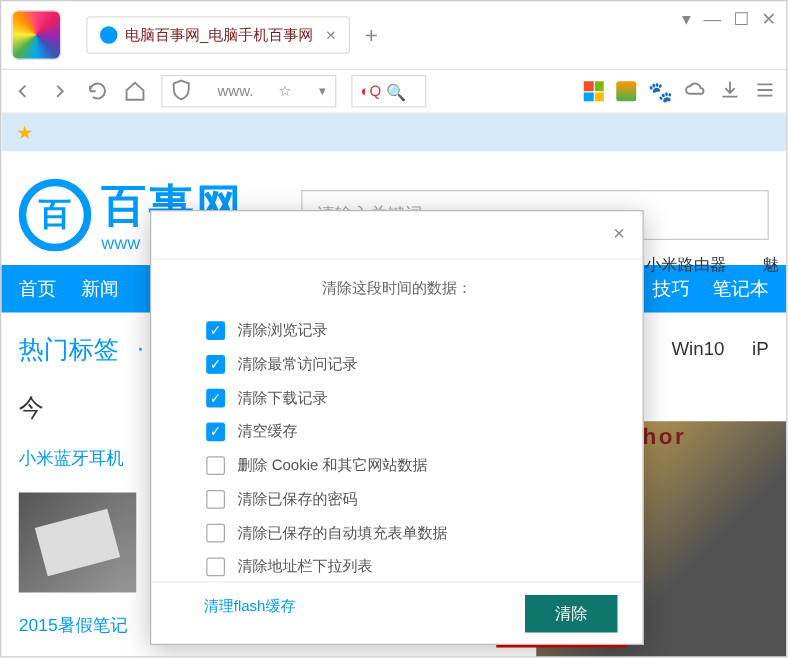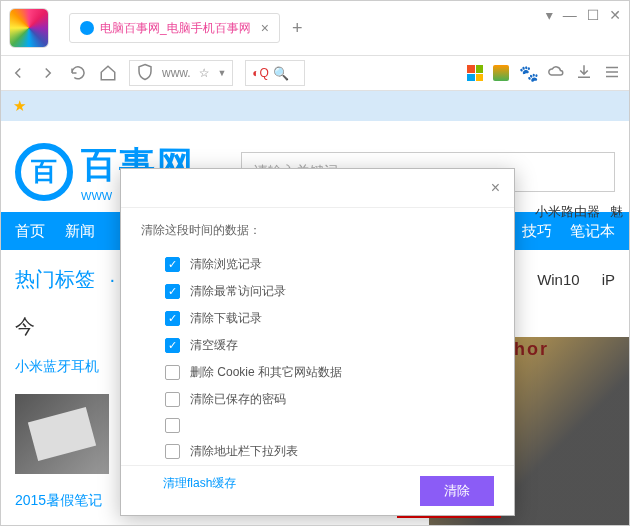--- a/index.html
+++ b/index.html
@@ -2,29 +2,29 @@
 <html><head>
 <meta charset="utf-8">
 <style>
 * { box-sizing: border-box; margin: 0; padding: 0; }
 body { font-family: "Microsoft YaHei", Arial, sans-serif; font-size: 13px; background: #fff; width: 630px; height: 526px; overflow: hidden; position: relative; border: 1px solid #ccc; }
 
 .titlebar { height: 54px; display: flex; align-items: center; padding: 0 8px; position: relative; }
 .app-logo { width: 40px; height: 40px; border-radius: 6px; background: conic-gradient(#ff4081, #e91e63, #9c27b0, #3f51b5, #03a9f4, #4caf50, #ffeb3b, #ff9800, #ff4081); border: 1px solid #ddd; }
 .tab { display: flex; align-items: center; gap: 6px; padding: 4px 10px; border: 1px solid #ddd; border-radius: 3px; margin-left: 20px; background: #fff; height: 30px; }
 .tab-favicon { width: 14px; height: 14px; background: #0099ff; border-radius: 50%; }
-.tab-title { font-size: 12px; color: #ec4899; }
+.tab-title { font-size: 12px; color: #7f1d1d; }
 .tab-close { font-size: 14px; color: #888; margin-left: 4px; }
 .newtab { margin-left: 12px; font-size: 18px; color: #888; }
 .win-ctrl { position: absolute; right: 8px; top: 6px; display: flex; gap: 10px; color: #888; font-size: 14px; }
 
 .toolbar { height: 36px; border-top: 1px solid #e0e0e0; border-bottom: 1px solid #e0e0e0; display: flex; align-items: center; padding: 0 8px; gap: 12px; color: #888; }
 .toolbar svg { width: 18px; height: 18px; }
 .tb-btn { display:flex; align-items:center; }
-.urlbar { flex: 0 0 78px; border: 1px solid #ddd; height: 26px; display: flex; align-items: center; padding: 0 6px; font-size: 12px; color: #888; gap: 8px; }
+.urlbar { flex: 0 0 78px; border: 1px solid #ddd; height: 26px; display: flex; align-items: center; padding: 0 6px; font-size: 12px; color: #888; gap: 20px; }
 .url-text { flex: 1; }
 .url-dd { font-size: 9px; }
 .searchbar { flex: 0 0 60px; border: 1px solid #ddd; height: 26px; display: flex; align-items: center; padding: 0 6px; color: #888; gap: 4px; }
 .ext-icons { display: flex; gap: 10px; align-items: center; margin-left: auto; }
 .ms-icon { width: 16px; height: 16px; display: grid; grid-template-columns: 1fr 1fr; grid-template-rows: 1fr 1fr; gap: 1px; }
 .ms-icon span:nth-child(1){background:#f25022;} .ms-icon span:nth-child(2){background:#7fba00;} .ms-icon span:nth-child(3){background:#00a4ef;} .ms-icon span:nth-child(4){background:#ffb900;}
 .orange-icon { width: 16px; height: 16px; background: linear-gradient(#ff9800,#4caf50); border-radius: 2px; }
 .baidu-icon { width: 18px; height: 18px; color:#2a6de0; font-size: 16px; }
 
 .page { position: relative; height: calc(526px - 54px - 36px); overflow: hidden; }
@@ -33,49 +33,49 @@
 .content-top { display: flex; align-items: center; padding: 20px 14px 10px; gap: 16px; }
 .site-logo { display: flex; align-items: center; gap: 8px; }
 .logo-circle { width: 58px; height: 58px; border: 6px solid #0099ff; border-radius: 50%; display: flex; align-items: center; justify-content: center; color: #0099ff; font-weight: bold; font-size: 26px; }
 .logo-text { display: flex; flex-direction: column; }
 .logo-cn { font-size: 36px; color: #0099ff; font-weight: bold; letter-spacing: 2px; }
 .logo-en { font-size: 11px; color: #0099ff; }
 .search-site { flex: 1; border: 1px solid #ccc; height: 40px; padding: 0 12px; color: #aaa; font-size: 14px; display: flex; align-items: center; margin-left: 30px; }
 
 .nav { background: #0099ff; height: 38px; display: flex; align-items: center; padding: 0 14px; gap: 20px; color: #fff; font-size: 15px; }
 .nav-right { margin-left: auto; display: flex; gap: 18px; white-space: nowrap; align-items: flex-end; }
-.side-links { position: absolute; right: 6px; top: 112px; font-size: 13px; color: #333; display: flex; gap: 10px; }
+.side-links { position: absolute; right: 6px; top: 112px; font-size: 13px; color: #333; display: flex; gap: 29px; }
 
 .tags { display: flex; align-items: center; padding: 16px 14px; gap: 14px; font-size: 20px; color: #0099ff; }
 .tags-right { margin-left: auto; display: flex; gap: 22px; color: #333; font-size: 15px; }
 
 .today { padding: 4px 14px; font-size: 20px; color: #333; }
 .article { padding: 14px 14px; font-size: 14px; color: #0099ff; }
 .thumb { margin: 4px 14px 18px; width: 94px; height: 80px; background: linear-gradient(135deg,#555,#999); display: flex; align-items: center; justify-content: center; }
 .thumb-inner { width: 60px; height: 40px; background: #ddd; transform: rotate(-15deg); }
 .bot-txt { padding: 0 14px; color: #0099ff; font-size: 14px; }
 .bg-img { position: absolute; right: 0; top: 246px; width: 200px; height: 200px; background: linear-gradient(135deg,#e0a830,#333 60%); opacity: 0.85; }
 .bg-label { position: absolute; right: 80px; top: 248px; font-size: 18px; color: #7f1d1d; font-weight: bold; letter-spacing: 2px; }
 
 
 .dialog { position: absolute; left: 119px; top: 167px; width: 395px; height: 348px; background: #fff; border: 1px solid #bbb; box-shadow: 0 4px 20px rgba(0,0,0,0.25); z-index: 50; }
 .dlg-title { display: flex; align-items: center; padding: 10px 14px; font-size: 13px; color: #333; border-bottom: 1px solid #eee; }
 .dlg-close { margin-left: auto; color: #888; font-size: 16px; }
 .dlg-body { padding: 14px 20px 0; }
-.timerange { display: flex; align-items: center; gap: 10px; font-size: 12px; color: #666; margin-bottom: 12px; }
+.timerange { display: flex; align-items: center; gap: 10px; font-size: 12px; color: #666; margin-bottom: 12px; flex-direction: column; }
 .timerange select { font-size: 12px; padding: 2px 6px; width: 98px; }
 .cb-row { display: flex; align-items: center; gap: 10px; font-size: 12px; color: #555; padding: 5px 0 5px 24px; }
 .cb { width: 15px; height: 15px; border: 1px solid #aaa; border-radius: 2px; display: inline-flex; align-items: center; justify-content: center; font-size: 11px; color: #fff; }
 .cb.checked { background: #0099ff; border-color: #0099ff; }
 .highlight { border: 2px solid #e30000; position: absolute; }
 .hl1 { left: 137px; top: 306px; width: 178px; height: 30px; }
 .flash-link { color: #0099ff; font-size: 12px; padding: 10px 0 4px 22px; display: inline-block; }
 .dlg-footer { position: absolute; left: 0; right: 0; bottom: 0; border-top: 1px solid #eee; height: 50px; display: flex; align-items: center; padding: 0 20px; }
 .footer-cb { display: flex; align-items: center; gap: 10px; font-size: 12px; color: #555; }
-.clear-btn { margin-left: auto; width: 74px; height: 30px; background: #8b5cf6; color: #fff; border: none; font-size: 13px; }
+.clear-btn { margin-left: auto; width: 74px; height: 30px; background: #0f766e; color: #fff; border: none; font-size: 13px; }
 .hl2 { left: 396px; top: 469px; width: 104px; height: 48px; border-width: 3px; }
 .arrow { position: absolute; left: 431px; top: 421px; }
 .arrow svg { width: 36px; height: 46px; }
 </style>
 </head>
 <body>
 
 <div class="titlebar">
   <div class="app-logo"></div>
   <div class="tab">
@@ -229,20 +229,21 @@
         <div class="cb-row">
           <span class="cb"></span>
           <span>删除 Cookie 和其它网站数据</span>
         </div>
         <div class="cb-row">
           <span class="cb"></span>
           <span>清除已保存的密码</span>
         </div>
         <div class="cb-row">
           <span class="cb"></span>
+          <span>清除已保存的自动填充表单数据</span>
         </div>
         <div class="cb-row">
           <span class="cb"></span>
           <span>清除地址栏下拉列表</span>
         </div>
       </div>
     <a class="flash-link">清理flash缓存</a>
   </div>
   <div class="dlg-footer">
     <button class="clear-btn">清除</button>

